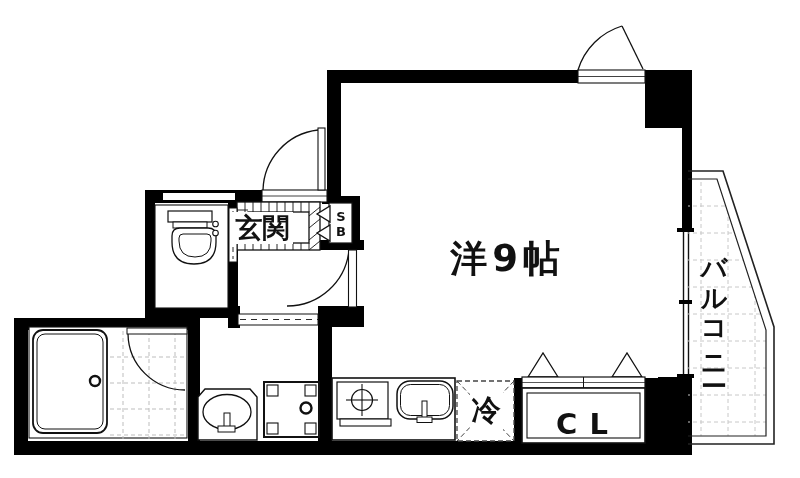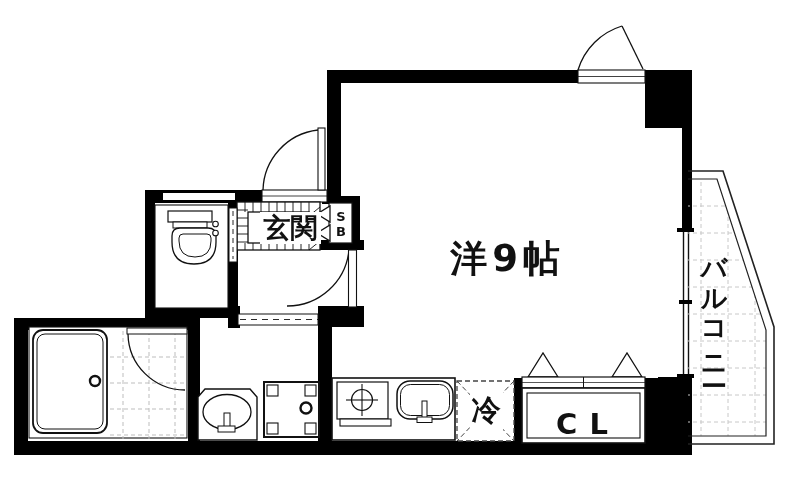--- a/index.html
+++ b/index.html
@@ -7,21 +7,21 @@
     position:relative;width:800px;height:478px;background:#fff;overflow:hidden;
     font-family:"DejaVu Sans","Liberation Sans",sans-serif;
   }
   #plan-svg{position:absolute;left:0;top:0;}
   .lbl{
     position:absolute;display:flex;align-items:center;justify-content:center;
     color:#111;font-family:"DejaVu Sans","Liberation Sans",sans-serif;
     white-space:nowrap;pointer-events:none;
   }
   .lbl-main{left:420px;top:210px;width:175px;height:50px;font-size:37px;font-weight:600;letter-spacing:5px;margin-top:24px;}
-  .lbl-genkan{left:260px;top:212px;width:61px;height:32px;font-size:27px;font-weight:600;background:#fff;}
+  .lbl-genkan{left:232px;top:212px;width:61px;height:32px;font-size:27px;font-weight:600;background:#fff;}
   .lbl-sb{left:329px;top:203px;width:24px;height:41px;font-size:13px;font-weight:600;flex-direction:column;line-height:15px;}
   .lbl-balcony{
     left:694px;top:238px;width:42px;height:176px;font-size:26px;font-weight:600;
     writing-mode:vertical-rl;letter-spacing:4px;justify-content:flex-start;
   }
   .lbl-rei{left:457px;top:381px;width:58px;height:60px;font-size:29px;font-weight:600;}
   .lbl-rei span{background:#fff;padding:0 2px;}
   .lbl-cl{left:524px;top:389px;width:120px;height:70px;font-size:29px;font-weight:600;letter-spacing:12px;padding-left:8px;box-sizing:border-box;}
 </style>
 </head>

